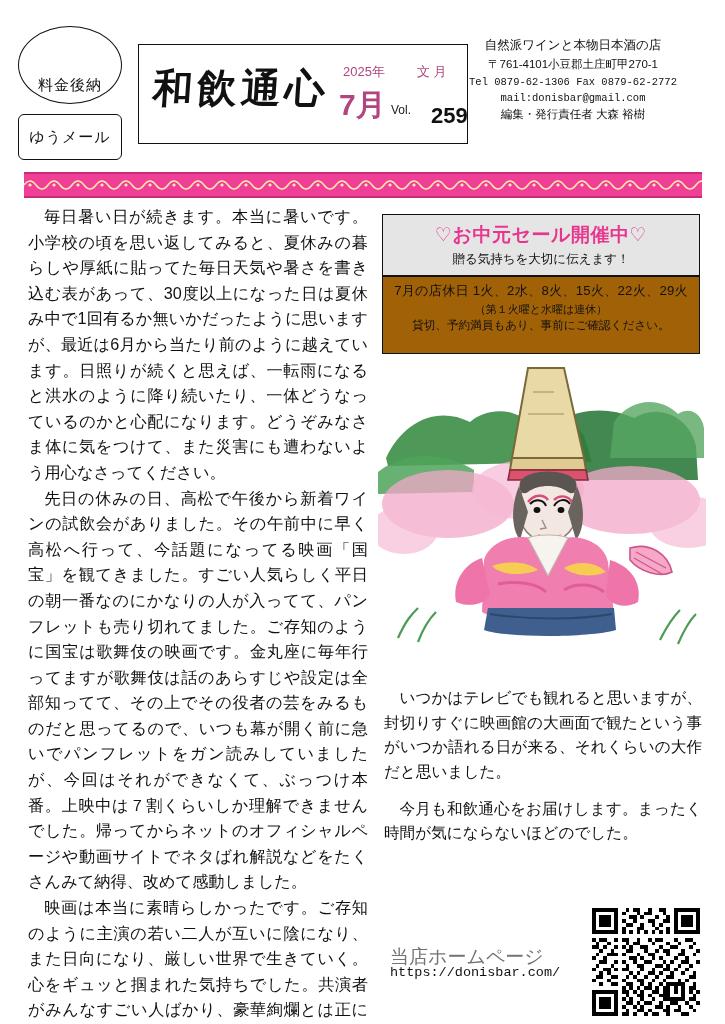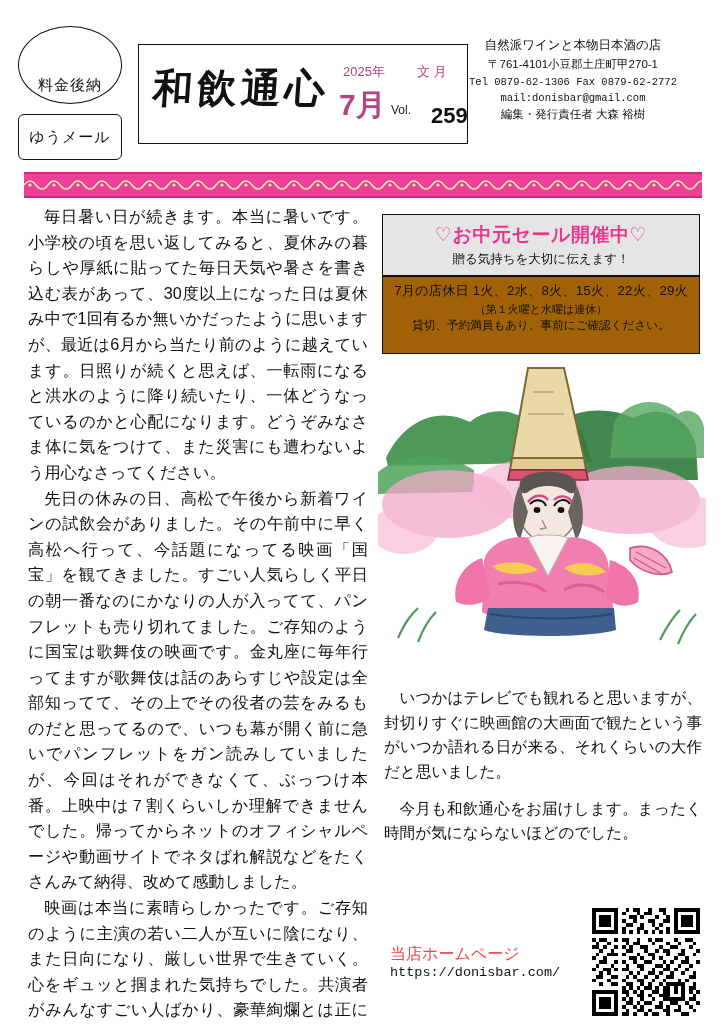--- a/index.html
+++ b/index.html
@@ -266,22 +266,22 @@
     font-family: "DejaVu Serif", "Liberation Serif", serif;
     font-size: 33px;
     letter-spacing: 10px;
     font-weight: 700;
     color: #111;
   }
 
   .hp-label {
     position: absolute;
     left: 390px; top: 944px;
-    font-size: 16px;
-    color: #ef4444;
+    font-size: 19px;
+    color: #737373;
   }
   .hp-url {
     position: absolute;
     left: 390px; top: 965px;
     font-family: "Liberation Mono", "DejaVu Sans Mono", monospace;
     font-size: 13.5px;
     color: #111;
   }
 
   .qr {

